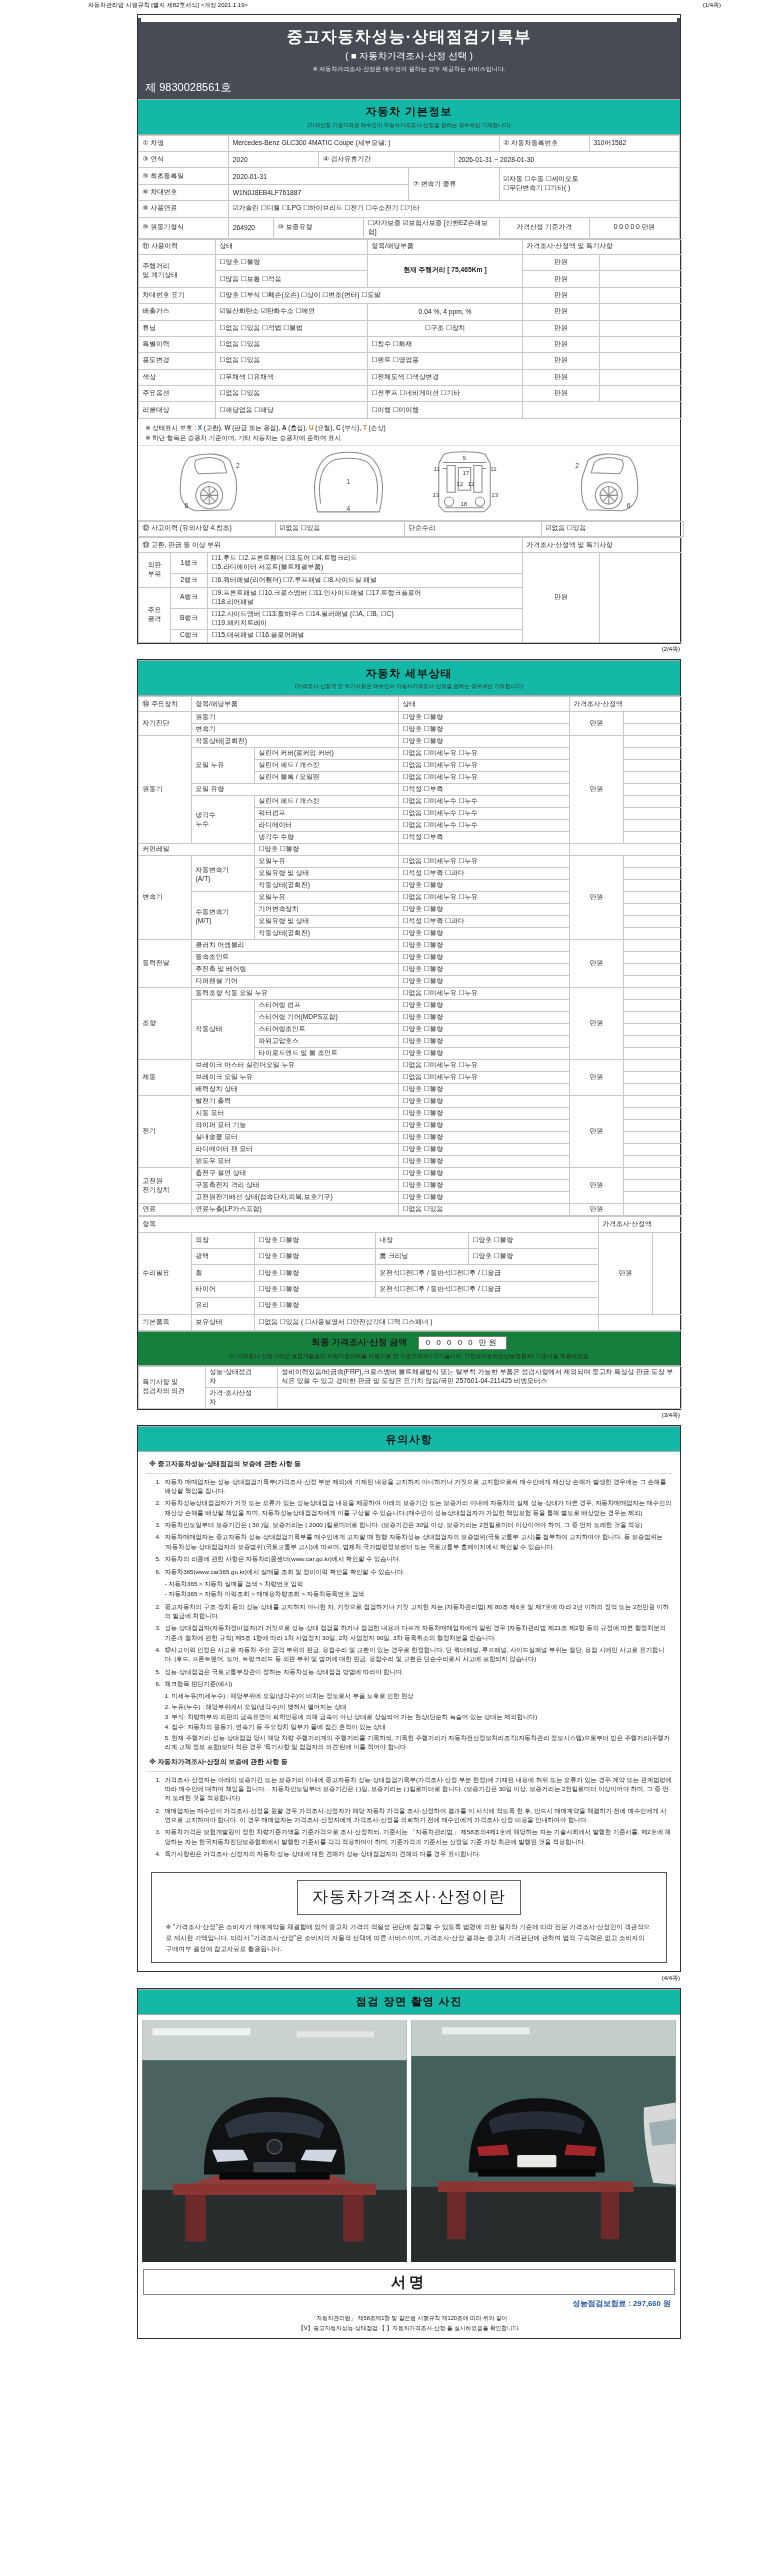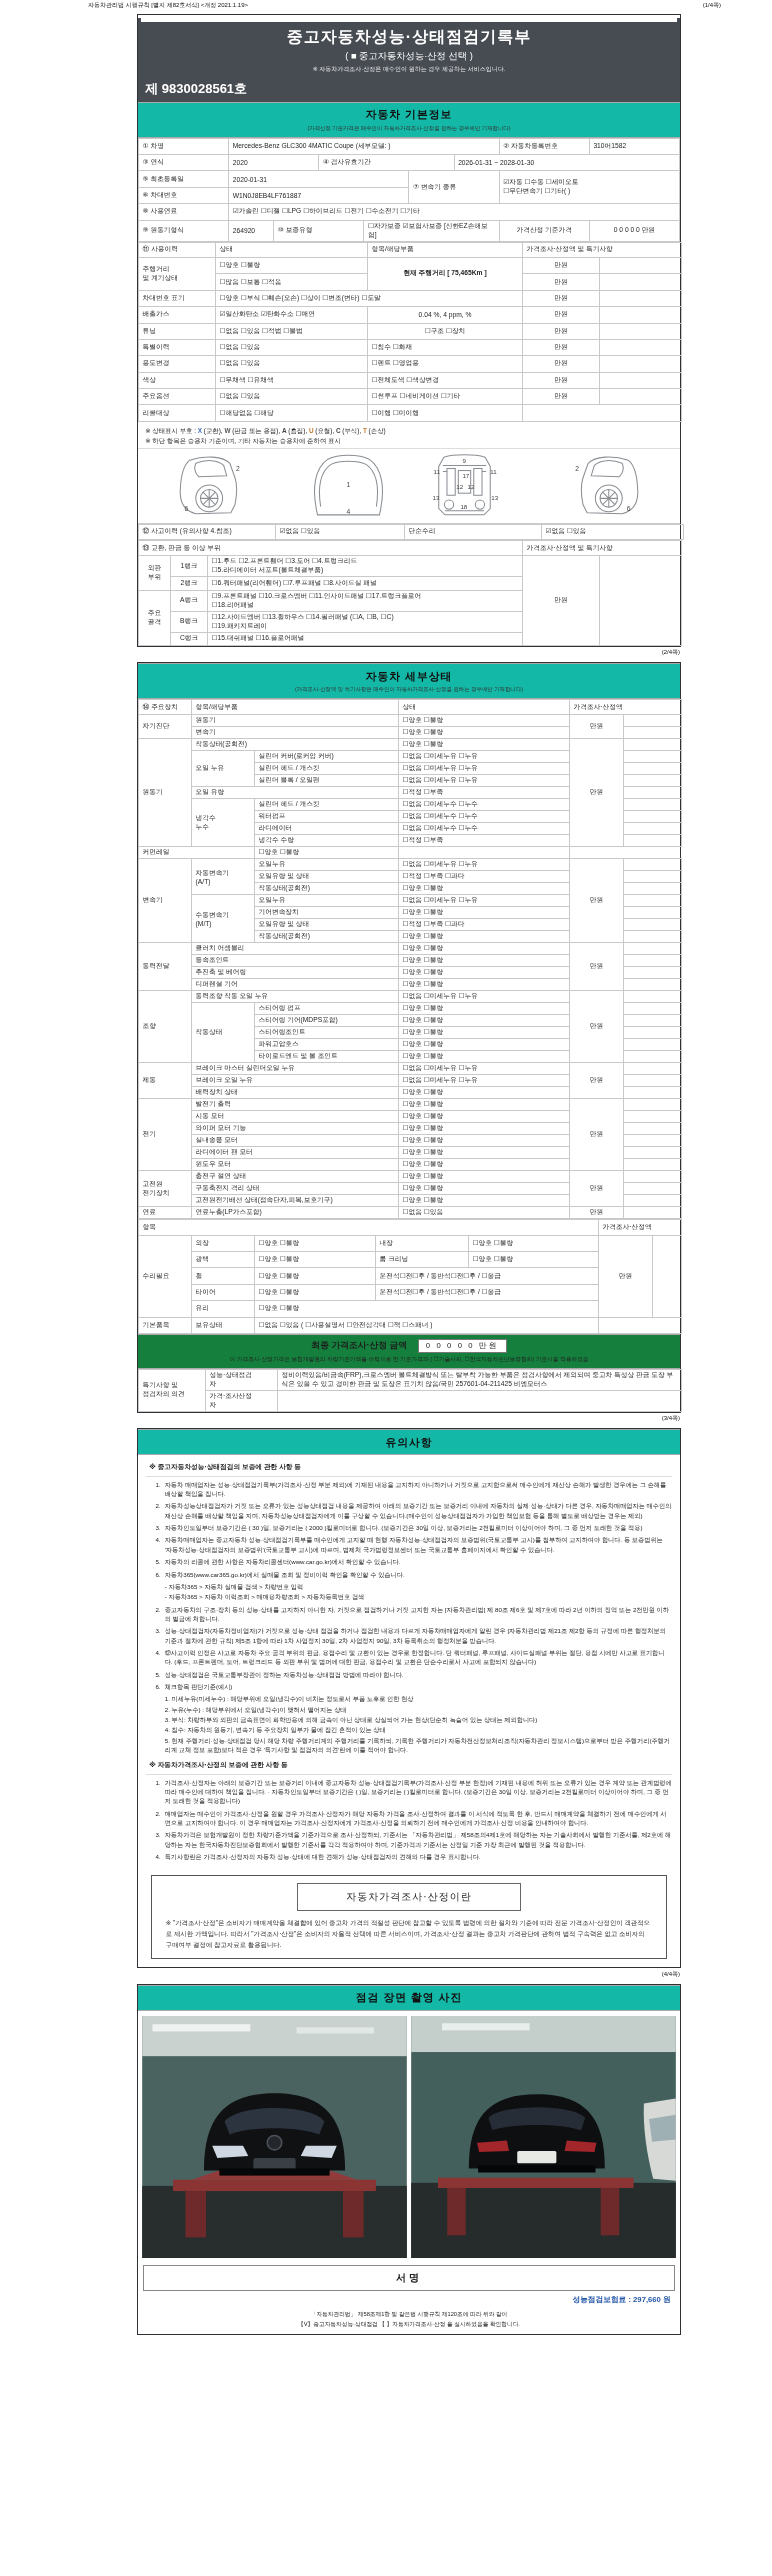--- a/index.html
+++ b/index.html
@@ -9,21 +9,21 @@
     font-size:6px;color:#111;}
   .col{position:absolute;left:137px;top:14.4px;width:544px;}
   .frame{border:1.5px solid #2e3237;background:#fff;}
   .plabel{text-align:right;font-size:6px;color:#111;padding:1.5px 1px 4.6px;}
   
   .dark{background:#474c53;color:#fff;padding:0 0 4.1px;}
   .whitebar{height:3.6px;background:#fff;margin:2.6px 3.1px 5.2px;}
   .dark h1{margin:3.1px 0 1px;text-align:center;font-size:16px;letter-spacing:1px;font-weight:700;}
   .h-sub{text-align:center;font-size:9.3px;margin-top:2.1px;}
   .h-note{text-align:center;font-size:6px;margin-top:2.6px;color:#eee;}
-  .h-doc{font-size:13px;font-weight:700;padding:5.2px 0 0 7.2px;}
+  .h-doc{font-size:11px;font-weight:400;padding:5.2px 0 0 7.2px;}
   
   .band{background:#14b8a6;text-align:center;padding:5.7px 0 4.6px;border-top:0.5px solid #aaa;border-bottom:0.5px solid #aaa;}
   .band h2{margin:0;font-size:10.8px;font-weight:700;letter-spacing:1px;color:#111;}
   .band .sub{font-size:5.4px;color:#333;margin-top:2.6px;}
   
   table.grid{border-collapse:collapse;width:100%;table-layout:fixed;}
   table.grid td{border:0.5px solid #c9c9c9;padding:1px 3.6px;font-size:6.7px;color:#1d1d1d;
     white-space:pre-line;overflow:hidden;vertical-align:middle;}
   .basic td,.overall td,.other td{height:13.4px;}
   .acc1 td{height:12.4px;}
@@ -46,46 +46,46 @@
     font-size:7.7px;letter-spacing:2.1px;font-weight:400;}
   .final .l2{font-size:5.7px;margin-top:3.1px;color:#222;}
   
   .nwrap{padding:2.1px 8.2px 4.1px;}
   .nhead{font-size:6.7px;font-weight:700;padding:6.2px 3.1px 3.1px;border-bottom:0.5px solid #ddd;margin-bottom:3.1px;}
   .nitem{display:flex;margin:3.1px 0;font-size:6.2px;line-height:1.5;color:#222;}
   .nitem .num{width:14.4px;flex:0 0 14.4px;text-align:right;padding-right:4.1px;}
   .nsub{margin:1px 0 1px 18.5px;font-size:6.2px;line-height:1.5;color:#222;}
   .infobox{border:0.5px solid #555;margin:6.2px 13.4px 8.2px;padding:6.2px 13.4px 7.2px;}
   .infobox .ttl{border:0.5px solid #666;width:222px;margin:1px auto 7.2px;text-align:center;
-    padding:6.2px 0;font-size:10px;letter-spacing:1px;}
+    padding:6.2px 0;font-size:16px;letter-spacing:1px;}
   .infobox .bd{font-size:6.4px;line-height:1.7;color:#1b1b1b;}
   
   .photos{display:flex;justify-content:center;gap:3.1px;padding:5.2px 4.1px 4.1px;}
   
   .signbox{border:0.5px solid #888;margin:3.1px 5.2px 2.1px;height:24px;display:flex;align-items:center;justify-content:center;
-    font-size:10px;font-weight:700;letter-spacing:3.1px;}
+    font-size:15px;font-weight:700;letter-spacing:3.1px;}
   .fee{text-align:right;padding:2.1px 9.3px 1px;font-size:7.7px;font-weight:700;}
   .footer{padding:4.1px 0 5.2px;text-align:center;font-size:5.7px;line-height:1.6;color:#222;}
 </style>
 </head>
 <body>
 
 <div class="page">
   <div class="topline">
     <span>자동차관리법 시행규칙 [별지 제82호서식] &lt;개정 2021.1.19&gt;</span>
     <span>(1/4쪽)</span>
   </div>
 
   <div class="col">
 
     <div class="frame">
       <div class="dark">
         <div class="whitebar"></div>
         <h1>중고자동차성능·상태점검기록부</h1>
-        <div class="h-sub">( ■ 중고자동차성능·산정 선택 )</div>
+        <div class="h-sub">( ■ 자동차가격조사·산정 선택 )</div>
         <div class="h-note">※ 자동차가격조사·산정은 매수인이 원하는 경우 제공하는 서비스입니다.</div>
         <div class="h-doc">제 9830028561호</div>
       </div>
 
       <div class="band">
         <h2>자동차 기본정보</h2>
         <div class="sub">(가격산정 기준가격은 매수인이 자동차가격조사·산정을 원하는 경우에만 기재합니다)</div>
       </div>
       <table class="grid basic">
         <colgroup>

